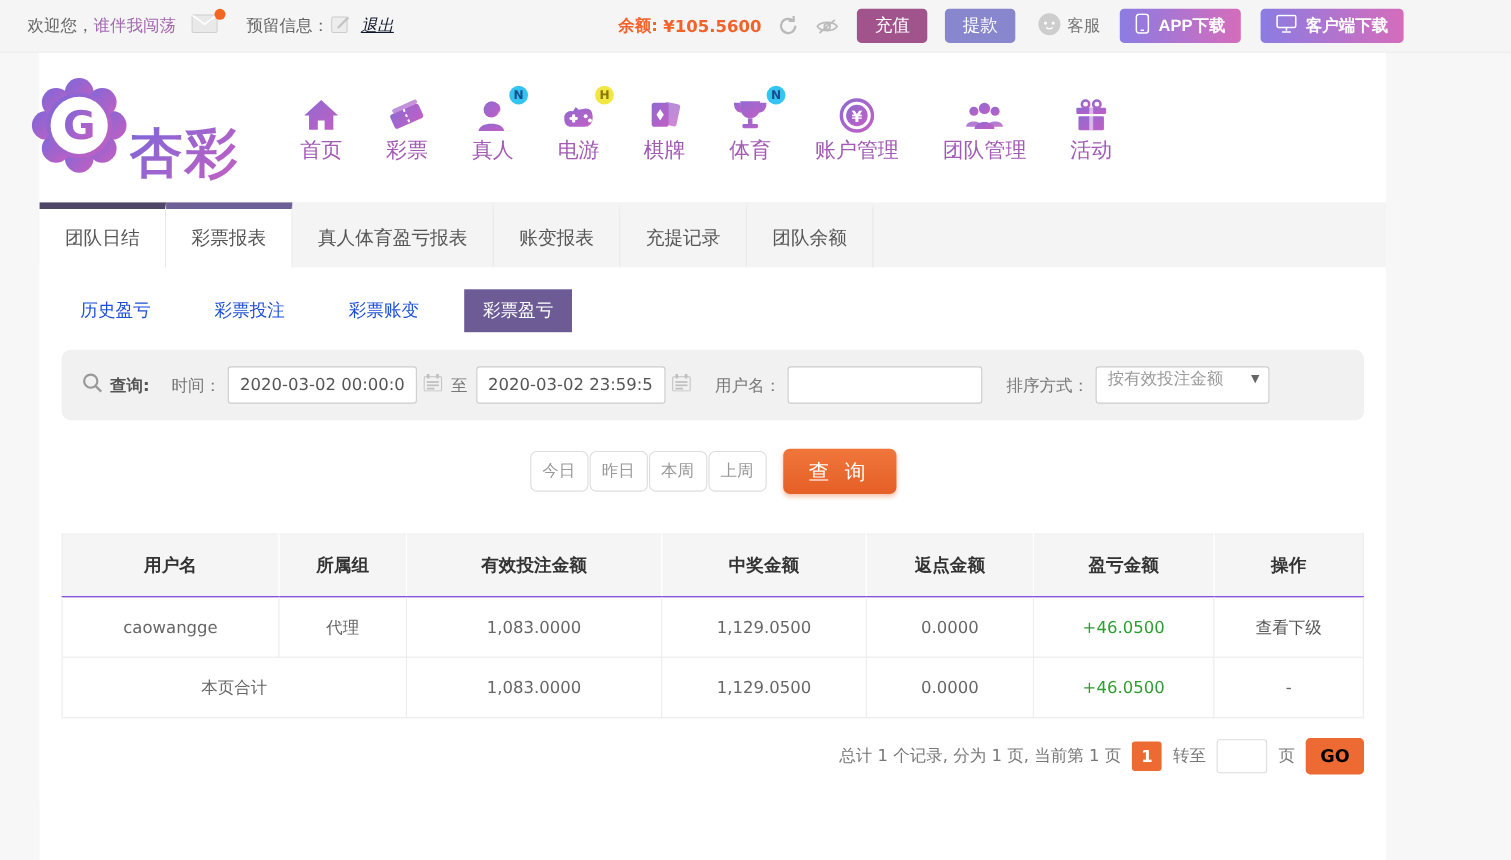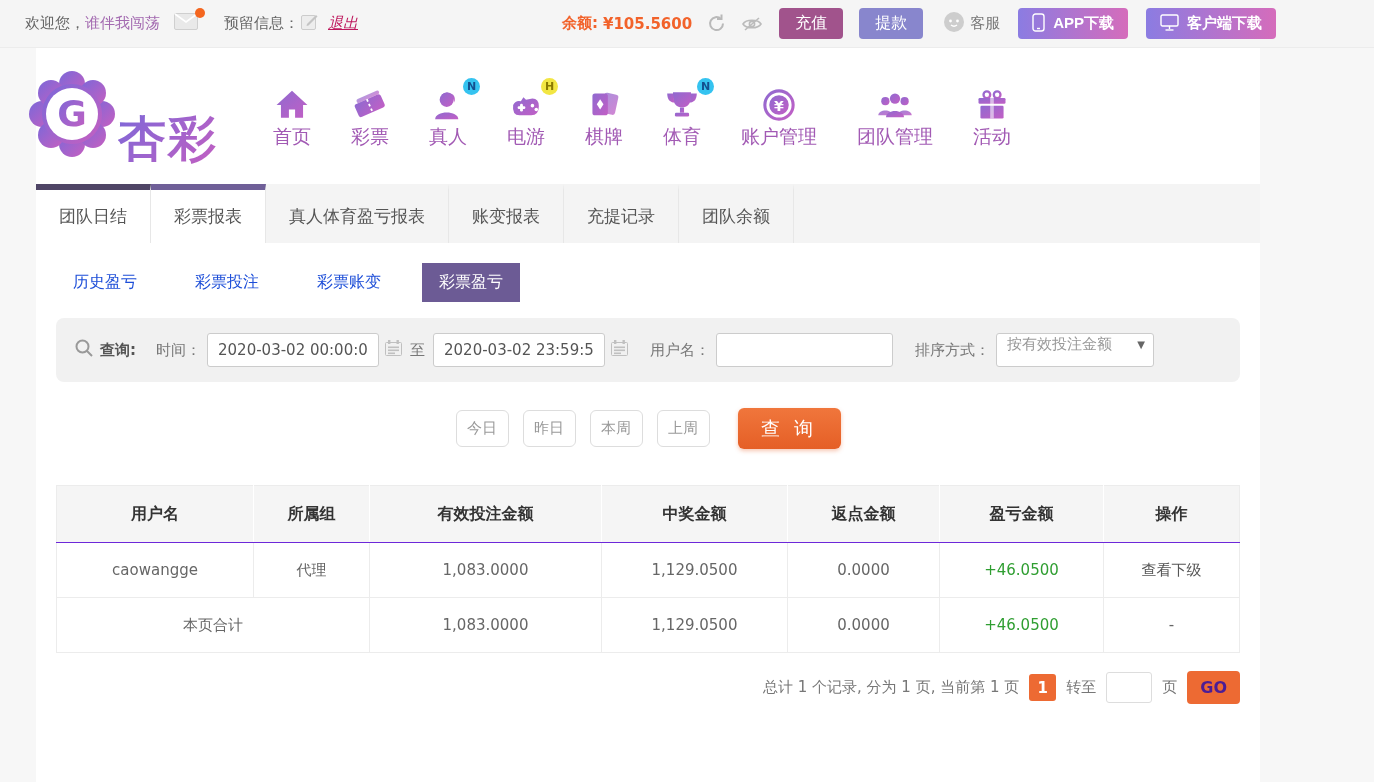--- a/index.html
+++ b/index.html
@@ -9,21 +9,21 @@
   
   .topbar { height:48px; background:#f5f5f5; border-bottom:1px solid #ececec;
             display:flex; align-items:center; justify-content:space-between;
             padding:0 98px 0 25px; font-size:15px; color:#666; }
   .topbar-left, .topbar-right { display:flex; align-items:center; }
   .username { color:#a36ab0; text-decoration:none; cursor:pointer; }
   .mail-wrap { position:relative; margin:0 26px 0 14px; cursor:pointer; }
   .mail-dot { position:absolute; top:-5px; right:-7px; width:10px; height:10px;
               border-radius:50%; background:#f4661f; }
   .edit-icon { margin:0 10px 0 2px; cursor:pointer; }
-  .logout { font-style:italic; color:#be185d; text-decoration:underline; cursor:pointer; }
+  .logout { font-style:italic; color:#0f172a; text-decoration:underline; cursor:pointer; }
   .balance-label, .balance-value { color:#f2622a; font-weight:bold; }
   .balance-value { margin-left:5px; }
   .tb-icon { margin-left:14px; cursor:pointer; display:inline-flex; align-items:center; }
   .btn-recharge, .btn-withdraw { border:none; color:#fff; font-size:16px; width:64px; height:31px;
               border-radius:4px; margin-left:16px; cursor:pointer; }
   .btn-recharge { background:#a1538c; }
   .btn-withdraw { background:#8886cd; }
   .service { display:inline-flex; align-items:center; margin-left:20px; color:#777; cursor:pointer; }
   .service svg { margin-right:5px; }
   .btn-download { border:none; color:#fff; font-size:15px; font-weight:bold; height:31px;
@@ -72,21 +72,21 @@
                padding:0 10px; font-size:15px; color:#555; font-family:inherit; }
   .time-input { width:172px; }
   .user-input { width:177px; }
   .cal { margin:0 8px 0 6px; cursor:pointer; }
   .to-lbl { white-space:nowrap; }
   .select { height:34px; border:1px solid #ccc; border-radius:3px; background:#fff; width:158px;
             display:flex; align-items:center; justify-content:space-between; padding:0 8px 12px 10px;
             color:#999; font-size:15px; cursor:pointer; white-space:nowrap; }
   .select .caret { font-size:10px; color:#666; margin-left:4px; }
 
-  .quickrow { margin-top:26px; display:flex; justify-content:center; align-items:center; gap:14px; }
+  .quickrow { margin-top:26px; display:flex; justify-content:center; align-items:center; gap:1px; }
   .quick-btn { width:53px; height:37px; background:#fff; border:1px solid #ddd; border-radius:6px;
                color:#999; font-size:15px; cursor:pointer; font-family:inherit; }
   .query-btn { width:103px; height:41px; margin-left:14px; border:none; border-radius:6px;
                background:linear-gradient(180deg,#f0763c,#e55f26); color:#fff; font-size:19px;
                letter-spacing:4px; cursor:pointer; font-family:inherit;
                box-shadow:0 2px 4px rgba(232,95,38,.35); }
 
   
   table { width:100%; border-collapse:collapse; margin-top:36px; table-layout:fixed;
           border:1px solid #ececec; }
@@ -100,21 +100,21 @@
   .op-link { color:#555; cursor:pointer; }
 
   
   .pagination { margin-top:18px; display:flex; justify-content:flex-end; align-items:center;
                 gap:10px; font-size:15px; color:#777; }
   .page-badge { width:27px; height:27px; background:#ed6a33; color:#fff; font-weight:bold;
                 display:flex; align-items:center; justify-content:center; border-radius:3px;
                 cursor:pointer; }
   .goto-input { width:46px; height:31px; border:1px solid #ddd; border-radius:3px; background:#fff;
                 font-size:15px; text-align:center; font-family:inherit; }
-  .go-btn { background:#ed6a33; color:#4c1d95; border:none; border-radius:4px; height:33px;
+  .go-btn { background:#ed6a33; color:#000000; border:none; border-radius:4px; height:33px;
             padding:0 13px; font-size:16px; font-weight:bold; cursor:pointer; font-family:inherit; }
 </style>
 </head>
 <body>
 
 <svg width="0" height="0" style="position:absolute">
   <defs>
     <linearGradient id="navgrad" x1="0" y1="0" x2="1" y2="1">
       <stop offset="0" stop-color="#8f6ad0"></stop>
         <stop offset="1" stop-color="#c25fc5"></stop>

